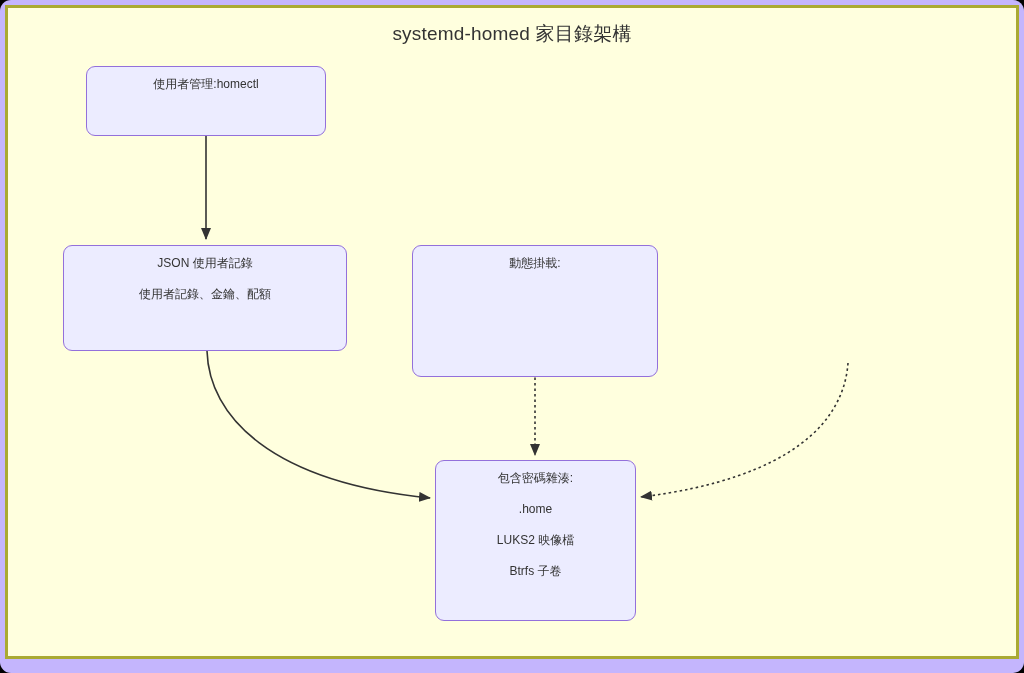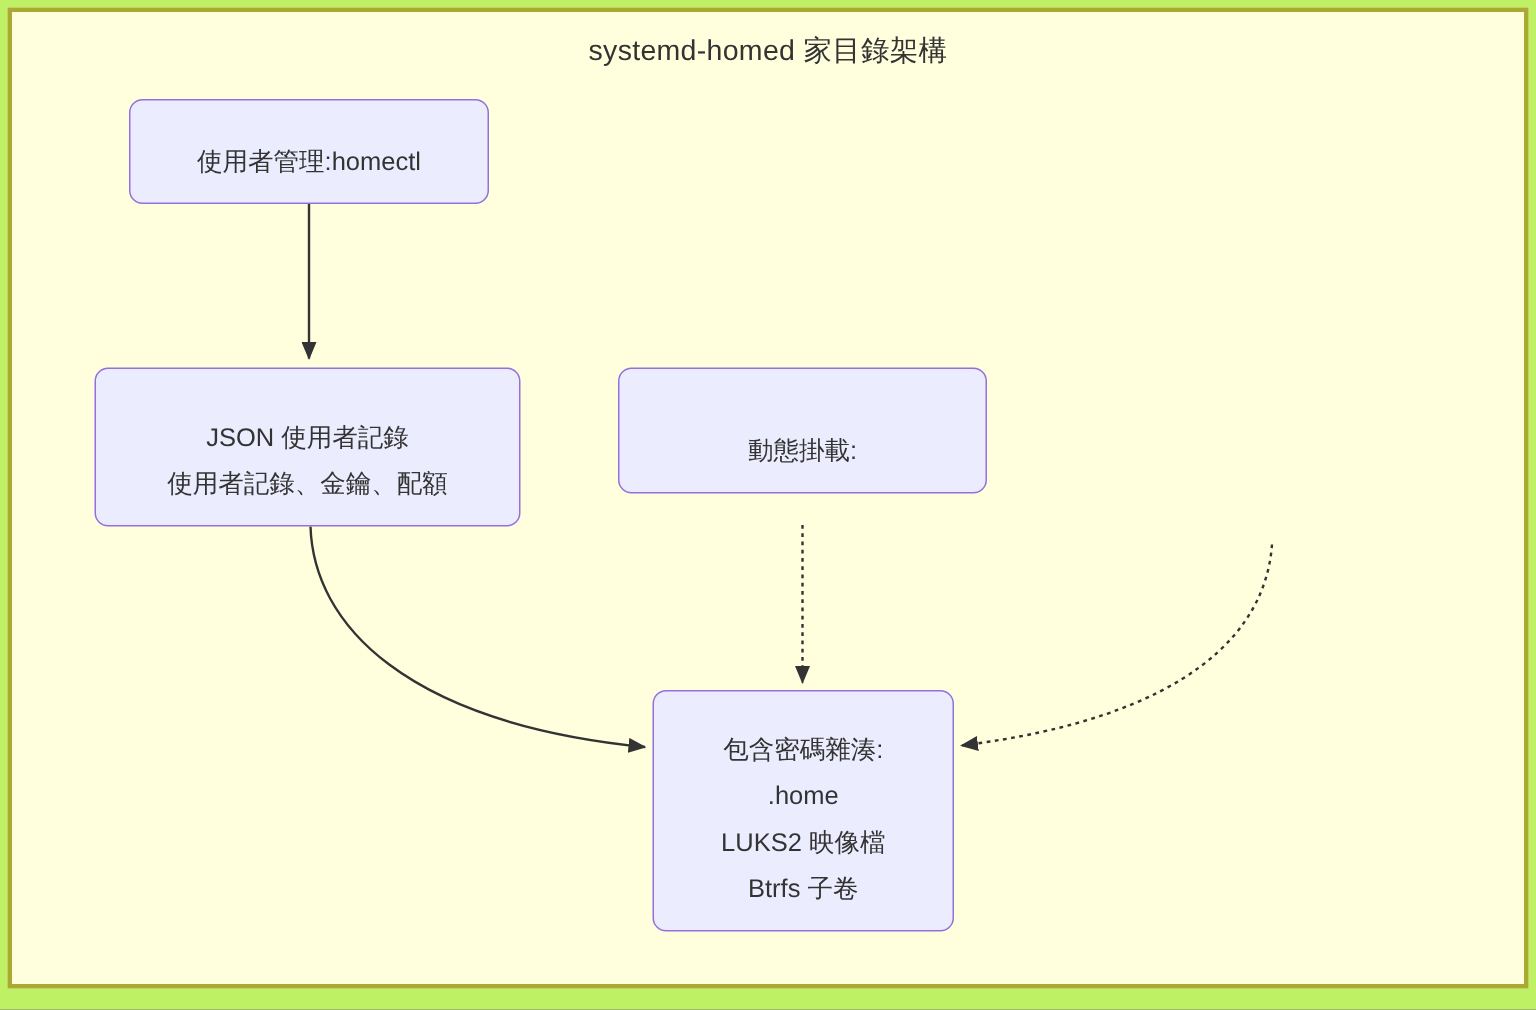--- a/index.html
+++ b/index.html
@@ -4,22 +4,23 @@
 <style>
   html, body { margin: 0; padding: 0; }
   body {
     font-family: "Liberation Sans", "DejaVu Sans", sans-serif;
     background: #000;
   }
   .stage {
     position: relative;
     width: 1024px;
     height: 673px;
-    background: #bef264;
+    background: #c4b5fd;
     overflow: hidden;
+    border-radius: 11px;
   }
   .inner-frame {
     position: absolute;
     left: 5px; right: 5px; top: 5px; bottom: 14px;
     border: 3px solid #aaaa33;
     background: #ffffde;
     box-sizing: border-box;
   }
   .title {
     position: absolute;
@@ -41,33 +42,33 @@
     stroke-width: 1.6;
   }
   .edge.dotted { stroke-dasharray: 2.5,3; }
   .node {
     position: absolute;
     box-sizing: border-box;
     background: #ececff;
     border: 1.6px solid #9370db;
     border-radius: 9px;
     color: #333333;
-    font-size: 17px;
+    font-size: 12px;
     line-height: 31px;
     text-align: center;
     display: flex;
     flex-direction: column;
-    justify-content: flex-end;
+    justify-content: flex-start;
     align-items: center;
-    padding: 12px 10px;
+    padding: 2px 10px;
   }
   .node-line { display: block; white-space: nowrap; }
   #node-homectl        { left: 78px;  top: 58px;  width: 240px; height: 70px;  }
   #node-json-record    { left: 55px;  top: 237px; width: 284px; height: 106px; }
-  #node-dynamic-mount  { left: 404px; top: 237px; width: 246px; height: 84px; }
+  #node-dynamic-mount  { left: 404px; top: 237px; width: 246px; height: 132px; }
   #node-migration      { left: 713px; top: 225px; width: 254px; height: 130px; }
   #node-portable       { left: 427px; top: 452px; width: 201px; height: 161px; }
 </style>
 </head>
 <body>
 
 <div class="stage">
   <div class="inner-frame">
 
     <div class="title">systemd-homed 家目錄架構</div>

